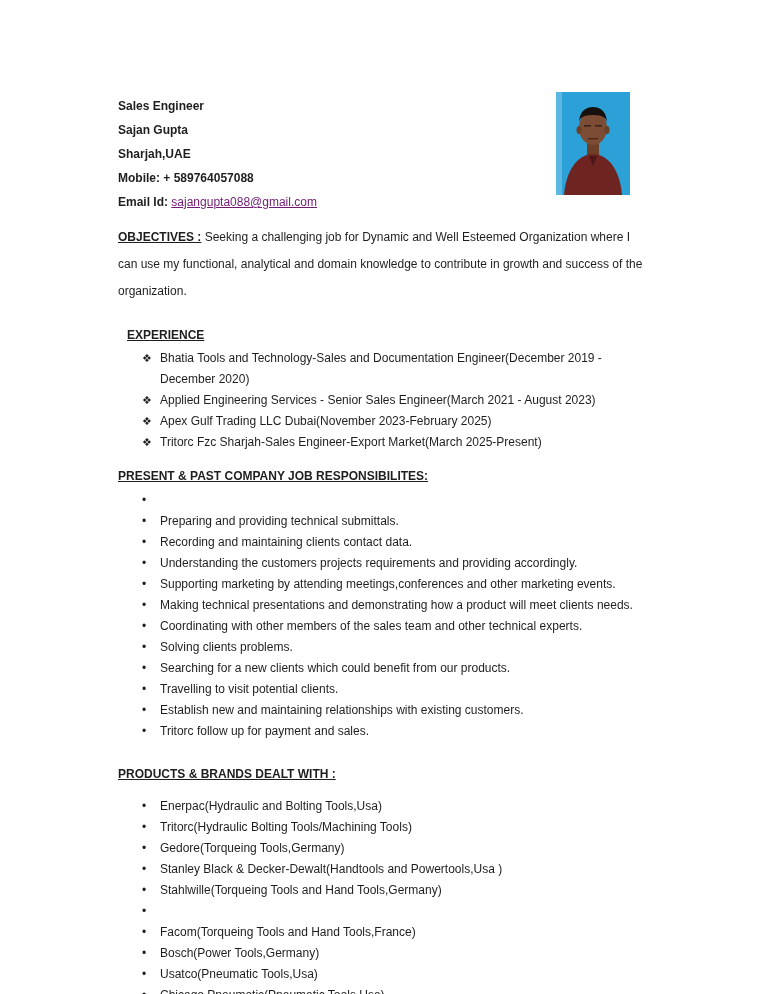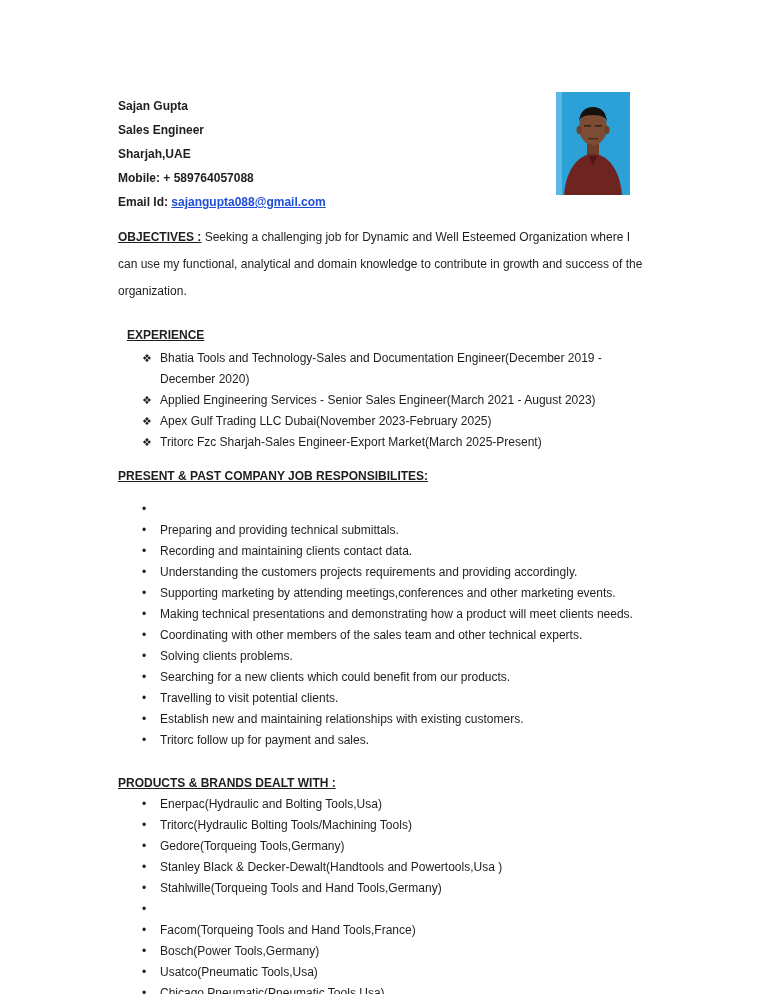--- a/index.html
+++ b/index.html
@@ -3,27 +3,27 @@
 <meta charset="utf-8">
 <style>
   html,body{margin:0;padding:0;}
   body{
     width:768px;height:994px;background:#ffffff;
     font-family:"Liberation Sans","DejaVu Sans",sans-serif;
     color:#1e1e1e;font-size:12px;position:relative;overflow:hidden;
   }
   .content{position:absolute;left:118px;top:99px;width:534px;}
   .hline{font-weight:bold;line-height:14px;margin-bottom:10px;white-space:nowrap;}
-  .email-link{color:#1d4ed8;text-decoration:underline;font-weight:bold;cursor:pointer;}
+  .email-link{color:#701a75;text-decoration:underline;font-weight:normal;cursor:pointer;}
   .para{margin-top:15px;line-height:27px;}
   .inline-heading{font-weight:bold;text-decoration:underline;}
   .section-heading{font-weight:bold;text-decoration:underline;line-height:14px;}
   .h-experience{margin-top:23px;margin-bottom:6px;padding-left:9px;}
-  .h-resp{margin-top:16px;margin-bottom:16px;}
-  .h-products{margin-top:25px;margin-bottom:4px;}
+  .h-resp{margin-top:16px;margin-bottom:7px;}
+  .h-products{margin-top:25px;margin-bottom:15px;}
   .list{}
   .li{display:flex;align-items:flex-start;line-height:21px;}
   .bullet{flex:0 0 18px;margin-left:24px;text-align:left;}
   .bullet.diamond{font-size:11px;}
   .bullet.dot{font-size:12px;}
   .li-text{width:476px;}
   
   .photo{position:absolute;left:556px;top:92px;width:74px;height:103px;overflow:hidden;}
   .photo svg{display:block;}
 </style>
@@ -52,22 +52,22 @@
       <rect x="28" y="33" width="7" height="1.6" fill="#3a241a"></rect>
       <rect x="39" y="33" width="7" height="1.6" fill="#3a241a"></rect>
 
       <rect x="32" y="46" width="10" height="1.4" fill="#4a2a1c"></rect>
     </svg>
   </div>
 
   <div class="content">
 
     <div>
+      <div class="hline">Sales Engineer</div>
       <div class="hline">Sajan Gupta</div>
-      <div class="hline">Sales Engineer</div>
       <div class="hline">Sharjah,UAE</div>
       <div class="hline">Mobile: + 589764057088</div>
       <div class="hline"><span>Email Id: </span><a class="email-link">sajangupta088@gmail.com</a></div>
     </div>
 
     <div class="para"><span class="inline-heading">OBJECTIVES :</span><span> Seeking a challenging job for Dynamic and Well Esteemed Organization where I can use my functional, analytical and domain knowledge to contribute in growth and success of the organization.</span></div>
 
     <div class="section-heading h-experience">EXPERIENCE</div>
     <div class="list">
 

